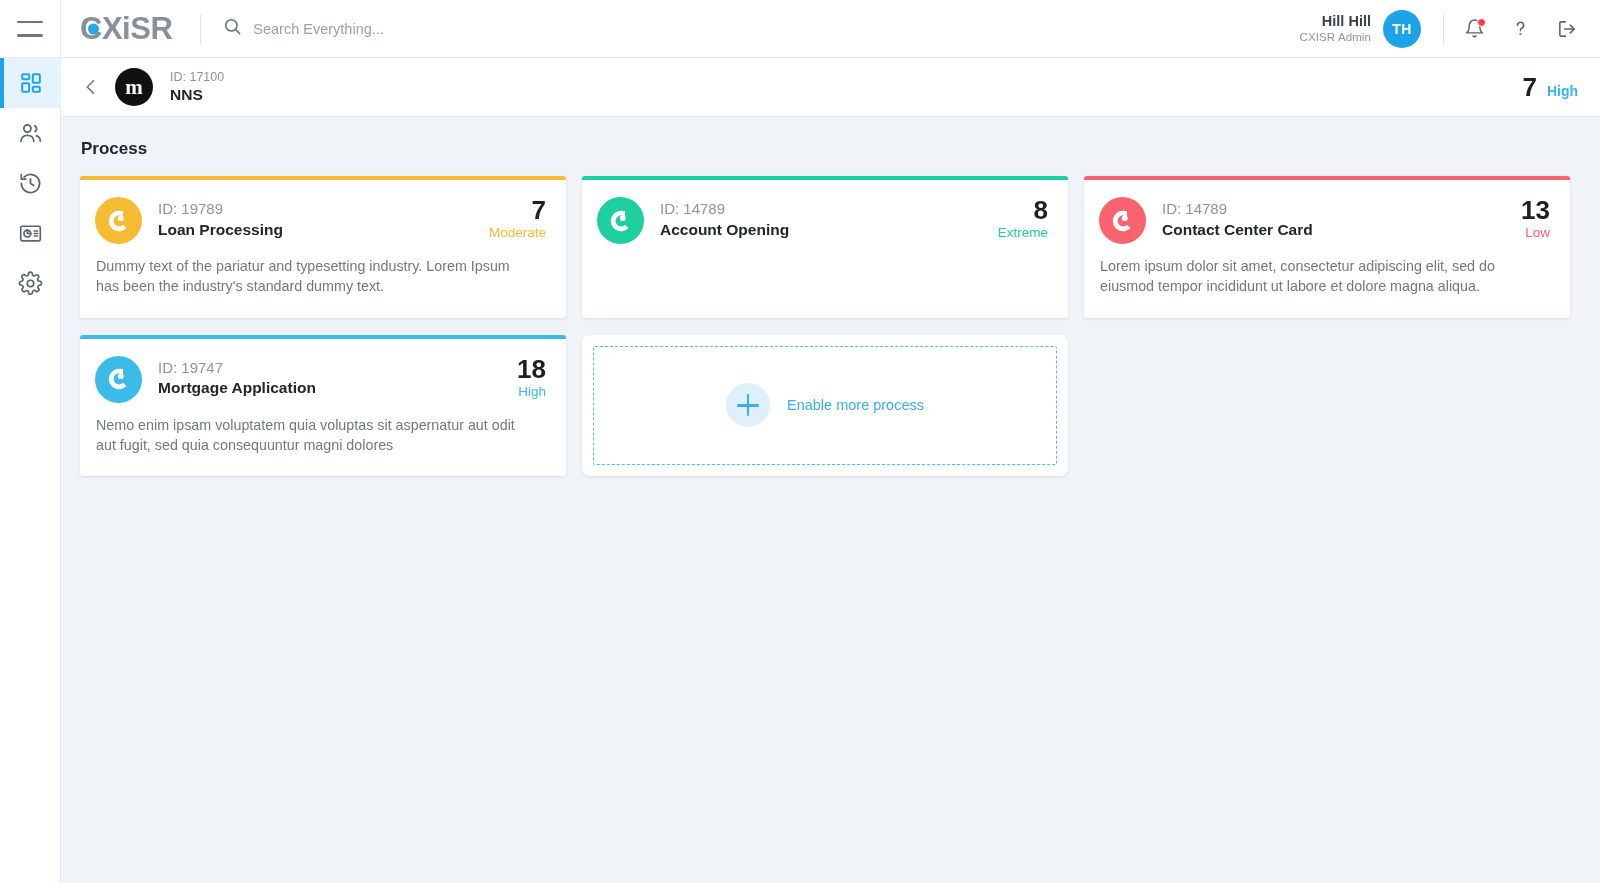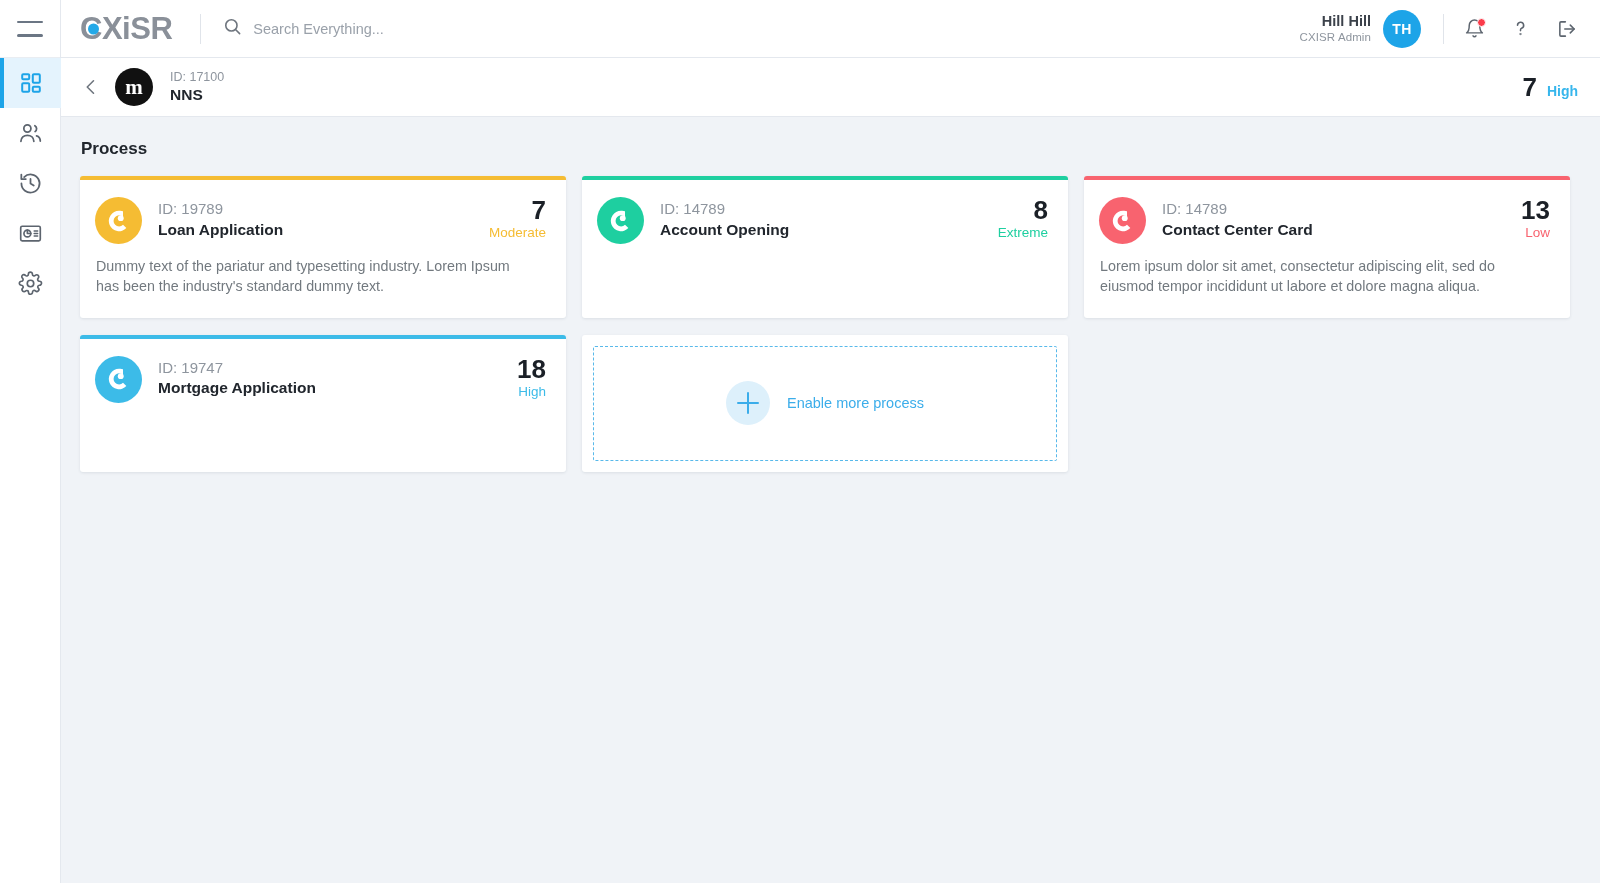--- a/index.html
+++ b/index.html
@@ -174,21 +174,21 @@
   .card-score .lvl { font-size: 13.5px; font-weight: 400; margin-top: 1px; }
   .card-desc {
     margin-top: 12px; margin-left: 1px;
     font-size: 14.3px; line-height: 1.42; color: #72797f;
     max-width: 440px;
   }
 
   
   .add-card {
     background: #ffffff;
-    border-radius: 3px;
+    border-radius: 8px;
     box-shadow: 0 1px 3px rgba(30,45,70,.10);
     padding: 11px;
     display: flex;
     min-height: 137px;
   }
   .add-inner {
     flex: 1;
     border: 1.6px dashed #58b9ea;
     border-radius: 2px;
     display: flex; align-items: center; justify-content: center;
@@ -364,21 +364,21 @@
       <div class="card" style="border-top-color: rgb(245, 188, 51);">
         <div class="card-head">
           <div class="card-badge" style="background: rgb(245, 188, 51);">
             <svg width="26" height="26" viewBox="0 0 24 24">
               <path d="M12 2.6a9.4 9.4 0 1 0 6.8 15.9l-3.1-3a5.1 5.1 0 1 1 0-7.2V2.9A9.3 9.3 0 0 0 12 2.6z" fill="#fff"></path>
               <circle cx="13.6" cy="9.4" r="2.7" fill="#fff"></circle>
             </svg>
           </div>
           <div class="card-titles">
             <div class="card-id">ID: 19789</div>
-            <div class="card-name">Loan Application</div>
+            <div class="card-name">Loan Processing</div>
           </div>
           <div class="card-score">
             <div class="num">7</div>
             <div class="lvl" style="color: rgb(245, 188, 51);">Moderate</div>
           </div>
         </div>
         <p class="card-desc">Dummy text of the pariatur and typesetting industry. Lorem Ipsum has been the industry's standard dummy text.</p>
       </div>
 
       <div class="card" style="border-top-color: rgb(30, 207, 160);">
@@ -430,20 +430,21 @@
           </div>
           <div class="card-titles">
             <div class="card-id">ID: 19747</div>
             <div class="card-name">Mortgage Application</div>
           </div>
           <div class="card-score">
             <div class="num">18</div>
             <div class="lvl" style="color: rgb(60, 187, 232);">High</div>
           </div>
         </div>
+        <p class="card-desc">Nemo enim ipsam voluptatem quia voluptas sit aspernatur aut odit aut fugit, sed quia consequuntur magni dolores</p>
       </div>
 
       <div class="add-card">
         <div class="add-inner">
           <span class="plus-circle">
             <span class="plus-glyph"></span>
           </span>
           <span class="add-label">Enable more process</span>
         </div>
       </div>

